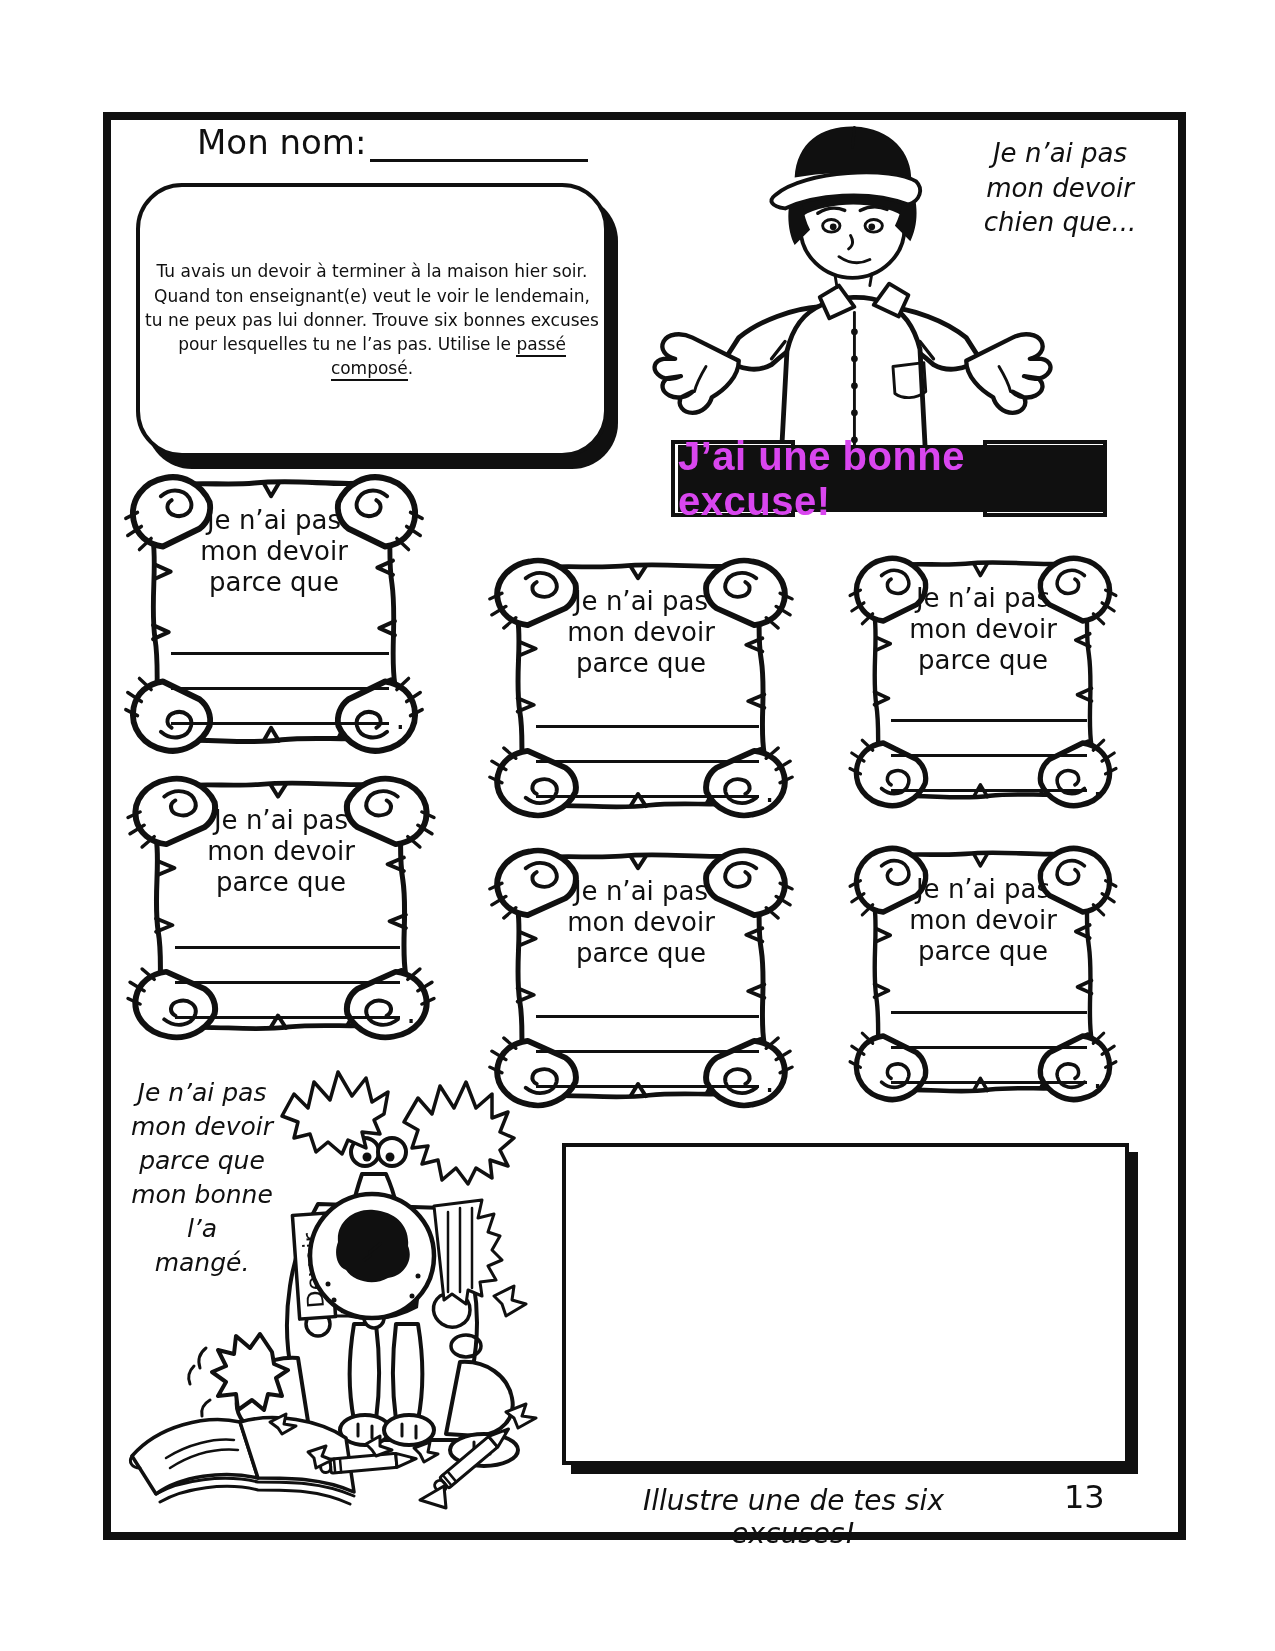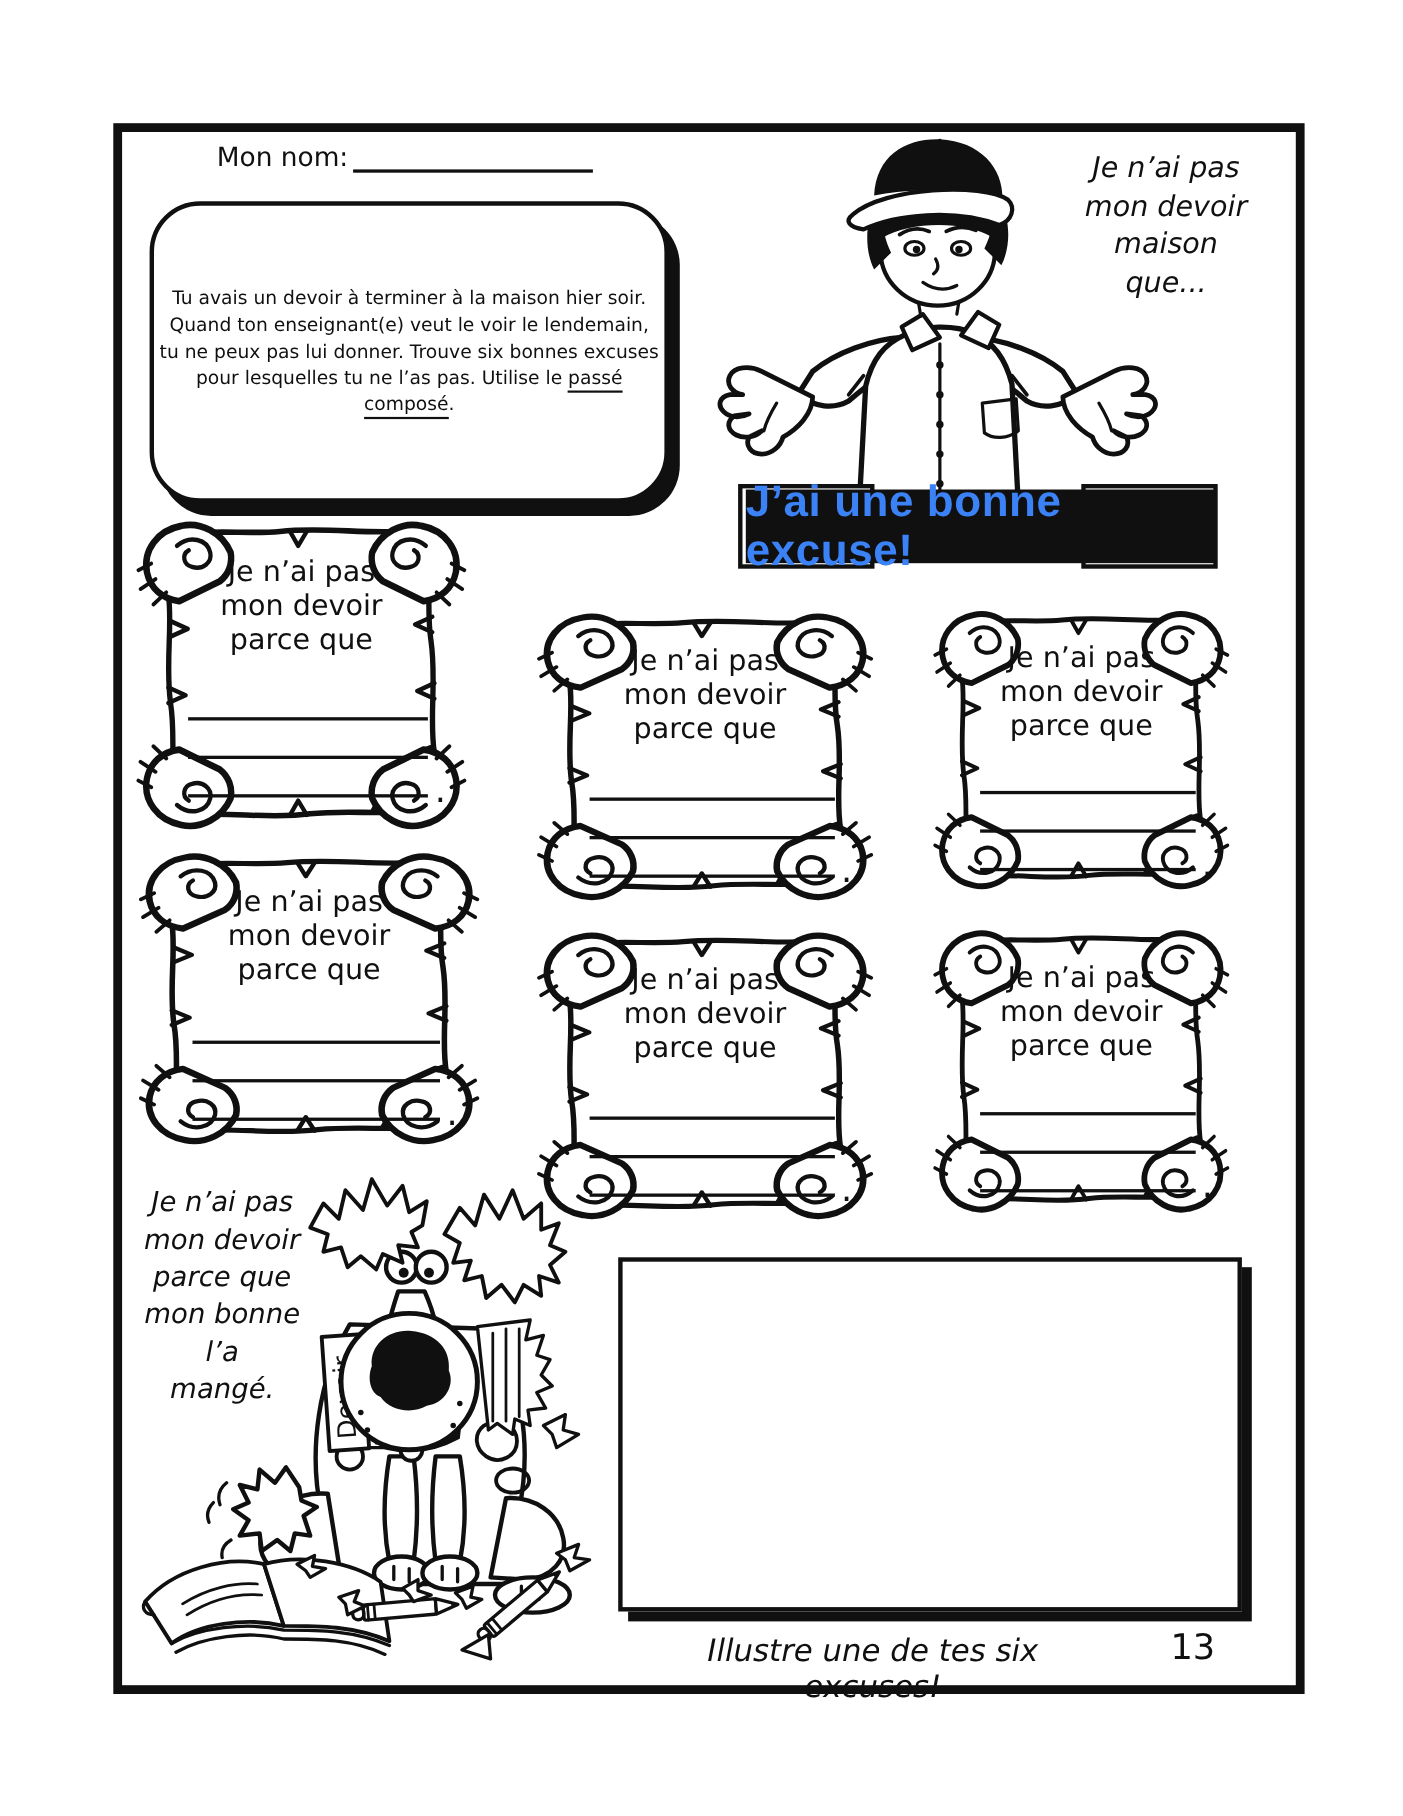--- a/index.html
+++ b/index.html
@@ -2,40 +2,40 @@
 <html><head>
 <meta charset="utf-8">
 <style>
   html,body{margin:0;padding:0;background:#fff;}
   .page{position:relative;width:1275px;height:1651px;background:#fff;
         font-family:"DejaVu Sans",sans-serif;color:#101010;overflow:hidden;}
   .frame{position:absolute;left:103px;top:112px;width:1083px;height:1428px;
          border:8px solid #101010;box-sizing:border-box;}
   
   .name-row{position:absolute;left:197px;top:122px;display:flex;align-items:flex-end;
-            font-size:24px;z-index:6;justify-content:flex-end;}
+            font-size:34px;z-index:6;justify-content:flex-end;}
   .name-line{display:inline-block;width:218px;height:32px;border-bottom:3px solid #101010;margin-left:4px;}
   
   .instruction-box{position:absolute;left:136px;top:183px;width:472px;height:274px;
         box-sizing:border-box;border:4px solid #101010;border-radius:46px;background:#fff;
         box-shadow:10px 12px 0 #101010;display:flex;align-items:center;justify-content:center;z-index:6;}
   .instruction-box p{font-size:17px;line-height:1.43;margin:0;
         padding:6px 3px;text-align:center;}
   .underlined{border-bottom:2.5px solid #101010;padding-bottom:1px;}
   
   .speech{position:absolute;left:972px;top:136px;width:176px;text-align:center;
           font-style:italic;font-size:26px;line-height:1.33;z-index:6;}
   
   .plate{position:absolute;width:124px;height:77px;background:#fff;border:4px solid #101010;
          box-sizing:border-box;z-index:4;}
   .plate.left{left:671px;top:440px;}
   .plate.right{left:983px;top:440px;}
   .banner{position:absolute;left:678px;top:445px;width:426px;height:67px;background:#101010;
           display:flex;align-items:center;justify-content:center;z-index:5;}
-  .banner span{color:#3b82f6;font-family:"Liberation Sans",sans-serif;font-weight:bold;
+  .banner span{color:#d946ef;font-family:"Liberation Sans",sans-serif;font-weight:bold;
           font-size:40px;letter-spacing:0.5px;}
   
   .boy{position:absolute;left:650px;top:114px;width:405px;height:347px;z-index:3;}
   
   .scroll{position:absolute;}
   .scroll-bg{position:absolute;left:0;top:0;width:100%;height:100%;}
   .scroll-text{position:absolute;left:0;right:0;top:12.5%;text-align:center;
                font-size:26px;line-height:1.2;}
   .scroll-lines{position:absolute;left:17%;right:13%;top:52%;}
   .wline{height:32px;border-bottom:3px solid #101010;position:relative;}
@@ -119,21 +119,21 @@
     <circle class="solid" cx="190" cy="117" r="3.5"></circle>
       <circle class="solid" cx="230" cy="117" r="3.5"></circle>
     <path class="ink" stroke-width="3.5" d="M174 103 q14 -9 28 -3 M218 100 q14 -7 28 -1"></path>
     <path class="ink" stroke-width="3" d="M208 126 q5 9 -2 14 M196 148 q16 11 32 3"></path>
     <path class="ink" stroke-width="3" d="M192 168 L194 180 M230 166 L228 178"></path>
   </svg>
 
   <div class="speech">
     <div>Je n’ai pas</div>
     <div>mon devoir</div>
-    <div>maison que...</div>
+    <div>chien que...</div>
   </div>
 
   <div class="plate left"></div>
   <div class="plate right"></div>
   <div class="banner">
     <span>J’ai une bonne excuse!</span>
   </div>
 
   <div class="scroll" style="left:118px;top:468px;width:312px;height:292px;">
     <svg class="scroll-bg" viewBox="0 0 320 290" preserveAspectRatio="none">

